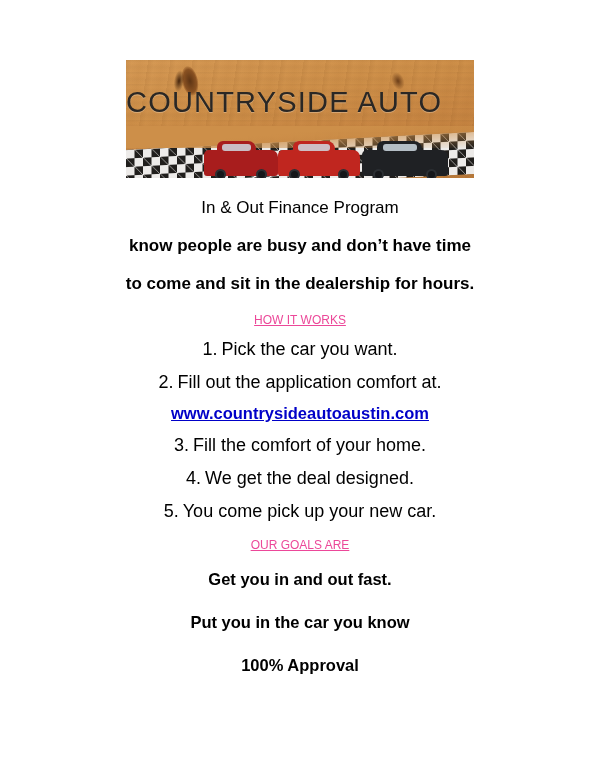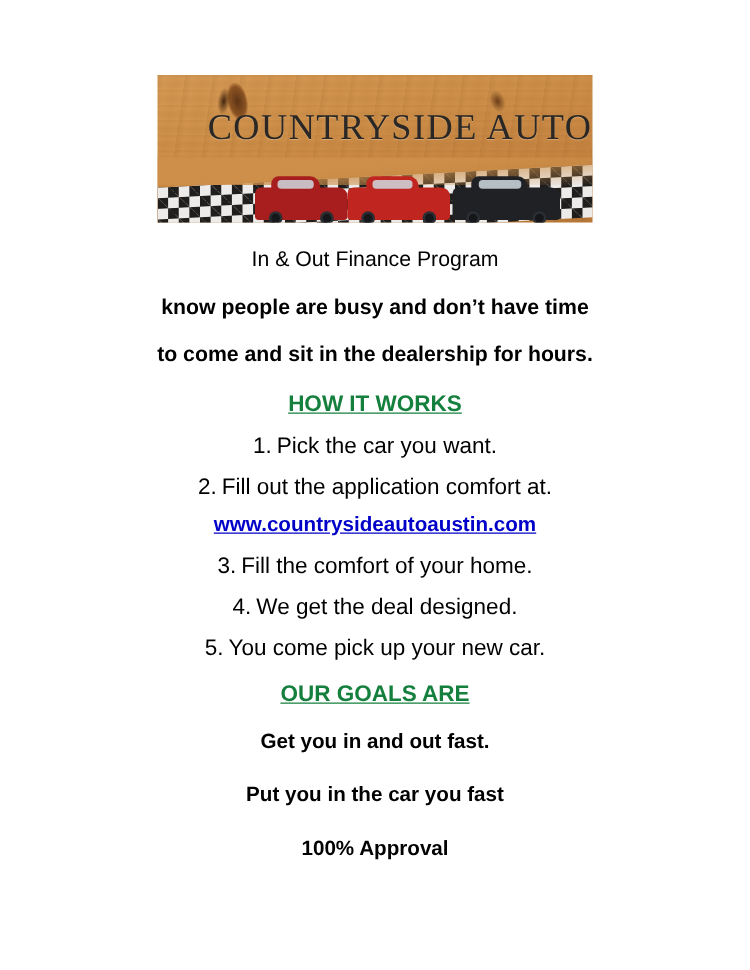--- a/index.html
+++ b/index.html
@@ -80,22 +80,22 @@
     height: 18px;
     background: radial-gradient(ellipse at center, #6b3d18 0%, rgba(150,92,36,0.0) 72%);
     border-radius: 50%;
     transform: rotate(-20deg);
   }
   .banner-title {
     position: absolute;
     top: 26px;
     left: 0;
     right: 0;
-    text-align: right;
-    font-family: Liberation Serif, serif;
+    text-align: left;
+    font-family: Liberation Sans, sans-serif;
     font-size: 29px;
     letter-spacing: 1.2px;
     color: #2a2724;
     text-shadow: 0 1px 0 rgba(255,255,255,0.25);
   }
   
   .checker {
     position: absolute;
     left: 0;
     right: 0;
@@ -169,23 +169,23 @@
     font-size: 17px;
     font-weight: bold;
     margin: 0 0 0 0;
     padding: 9px 0;
   }
   .intro-line.first {
     font-weight: normal;
     padding-top: 12px;
   }
   .heading {
-    font-size: 18px;
-    font-weight: bold;
-    color: #15803d;
+    font-size: 12px;
+    font-weight: normal;
+    color: #ec4899;
     text-decoration: underline;
     padding: 10px 0 6px 0;
   }
   .steps {
     list-style: none;
     margin: 0;
     padding: 0;
   }
   .steps li {
     font-size: 18px;
@@ -276,17 +276,17 @@
         <span class="num">4.</span><span>We get the deal designed.</span>
       </li>
       <li>
         <span class="num">5.</span><span>You come pick up your new car.</span>
       </li>
     </ul>
 
     <div class="heading">OUR GOALS ARE</div>
 
     <div class="goal">Get you in and out fast.</div>
-    <div class="goal">Put you in the car you fast</div>
+    <div class="goal">Put you in the car you know</div>
     <div class="goal">100% Approval</div>
 
   </div>
 </div>
 
 </body></html>

